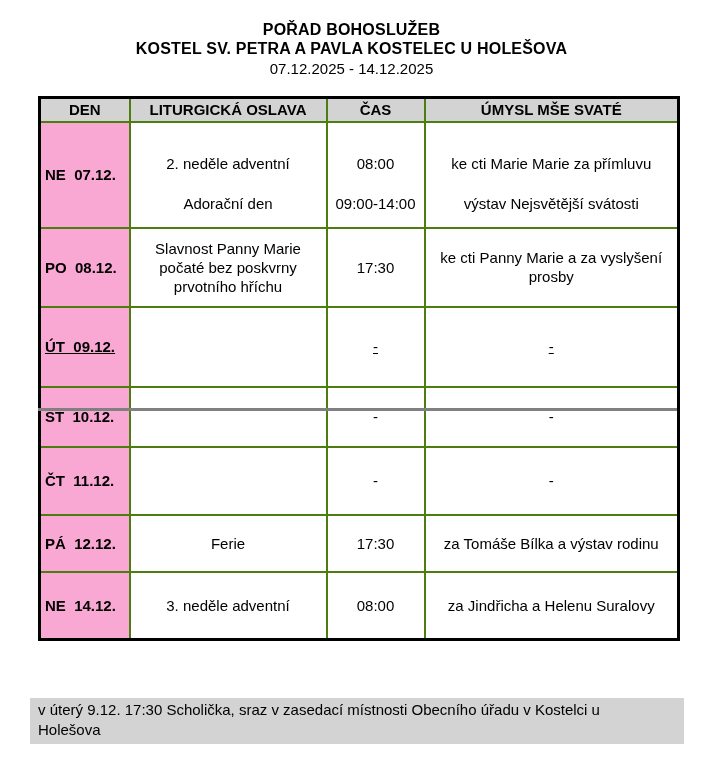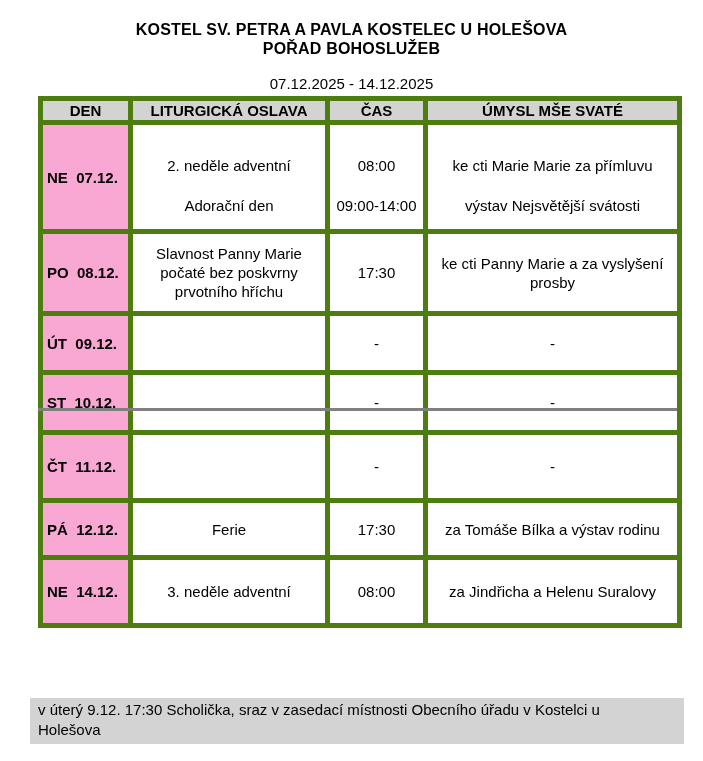--- a/index.html
+++ b/index.html
@@ -16,34 +16,34 @@
     overflow: hidden;
   }
 
   
   .doc-header {
     position: absolute;
     top: 20px; left: 0; width: 100%;
     text-align: center;
   }
   .doc-title { font-size: 16px; font-weight: bold; line-height: 19px; letter-spacing: 0.2px; }
-  .doc-daterange { font-size: 15px; font-weight: normal; line-height: 19px; margin-top: 16px; }
+  .doc-daterange { font-size: 15px; font-weight: normal; line-height: 19px; margin-top: 1px; }
 
   
   table.schedule {
     position: absolute;
     left: 38px; top: 96px;
     width: 639px;
     border-collapse: collapse;
     table-layout: fixed;
     font-size: 15px;
     line-height: 19px;
   }
   table.schedule { border: 3px solid #000; }
-  .schedule th, .schedule td { border: 5px solid #4d7c0f; overflow: hidden; }
+  .schedule th, .schedule td { border: 2px solid #4d7c0f; overflow: hidden; }
 
   .schedule th {
     background: #d3d3d3;
     font-weight: bold;
     font-size: 15px;
     height: 24px;
     text-align: center;
     vertical-align: middle;
   }
 
@@ -58,21 +58,21 @@
   td.cel, td.time, td.int {
     text-align: center;
     vertical-align: middle;
   }
   td.cel { padding: 10px 10px; }
   td.int { padding: 0 8px; }
   td.time { padding: 8px 2px; }
 
   tr.r0 { height: 88px; }
   tr.r1 { height: 65px; }
-  tr.r2 { height: 59px; }
+  tr.r2 { height: 80px; text-decoration: underline; }
   tr.r3 { height: 60px; }
   tr.r4 { height: 68px; }
   tr.r5 { height: 57px; }
   tr.r6 { height: 68px; }
   tr.r7 { height: 68px; }
 
   
   .stack {
     display: flex;
     flex-direction: column;
@@ -108,22 +108,22 @@
     line-height: 20px;
     padding: 2px 28px 4px 8px;
   }
 </style>
 </head>
 <body>
 
 <div class="page">
 
   <div class="doc-header">
+    <div class="doc-title">POŘAD BOHOSLUŽEB</div>
     <div class="doc-title">KOSTEL SV. PETRA A PAVLA KOSTELEC U HOLEŠOVA</div>
-    <div class="doc-title">POŘAD BOHOSLUŽEB</div>
     <div class="doc-daterange">07.12.2025 - 14.12.2025</div>
   </div>
 
   <table class="schedule">
     <colgroup>
       <col style="width:90px">
       <col style="width:197px">
       <col style="width:98px">
       <col style="width:254px">
     </colgroup>

